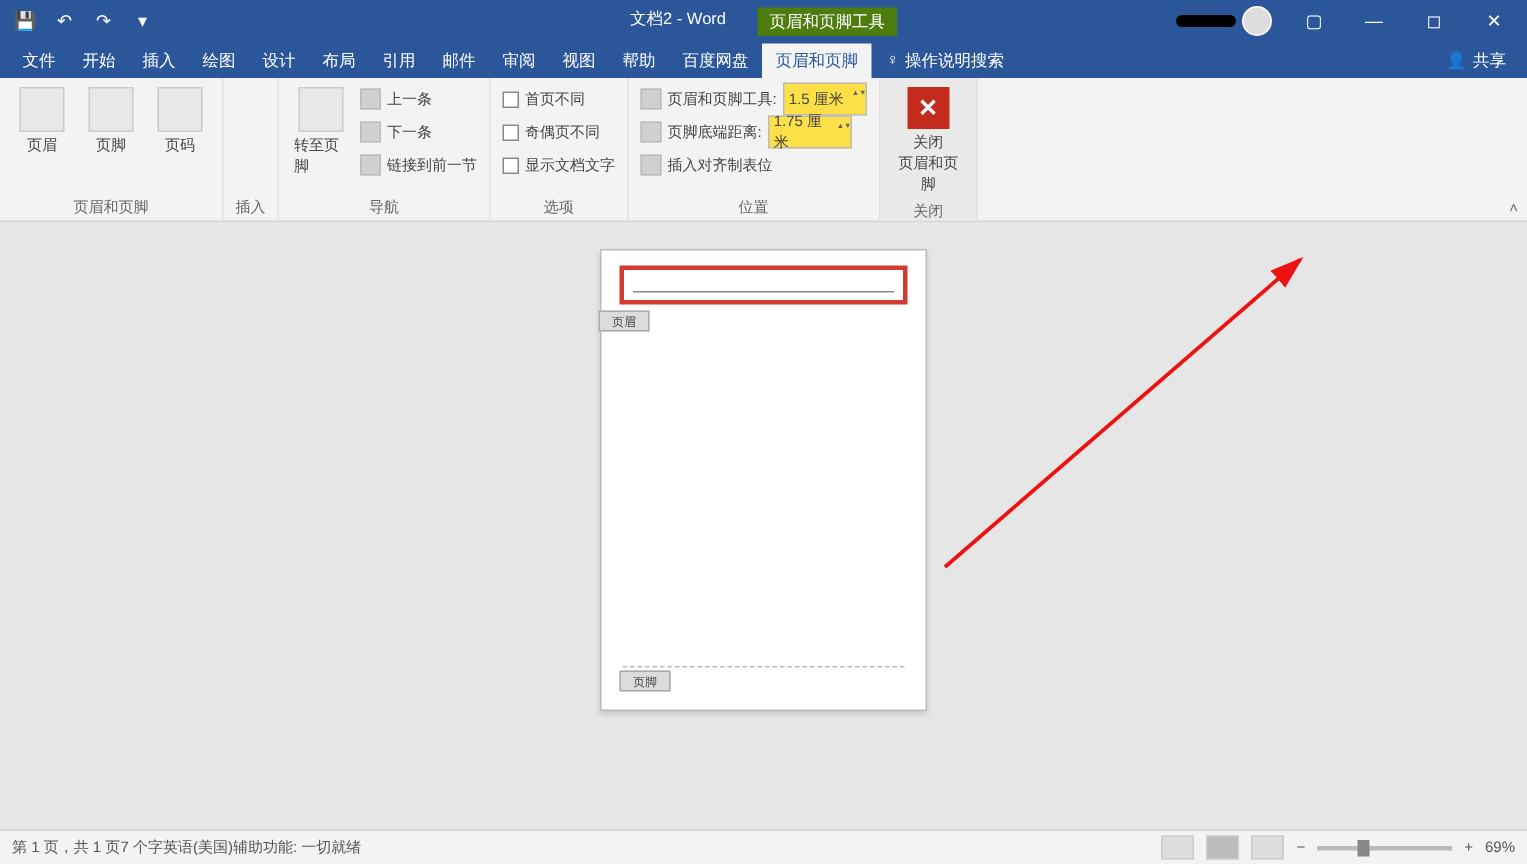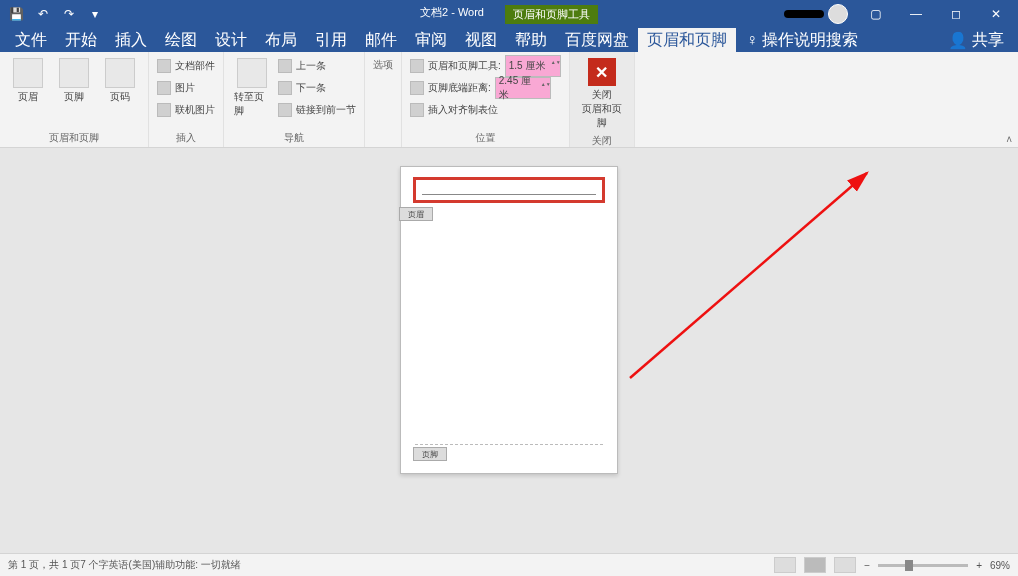--- a/index.html
+++ b/index.html
@@ -11,38 +11,38 @@
   .qat-btn { width: 18px; height: 18px; display: flex; align-items: center; justify-content: center; color: #fff; font-size: 12px; }
   .title-center { position: absolute; left: 50%; transform: translateX(-50%); display: flex; gap: 21px; }
   .title-center span:nth-child(2){ background:#4d7c0f; padding:2px 8px;}
   .title-right { margin-left: auto; display: flex; align-items: center; gap: 4px; padding-right: 4px; }
   .avatar-area{display:flex;align-items:center;gap:4px;margin-right:6px;}
   .avatar { width: 20px; height: 20px; border-radius: 50%; background: #ddd; border:1px solid #fff;}
   .avatar-bar{width:40px;height:8px;background:#000;border-radius:4px;}
   .win-btn { width: 36px; height: 26px; display: flex; align-items: center; justify-content: center; font-size: 12px; }
 
   
-  .menubar { height: 24px; background: #2b579a; display: flex; align-items: center; font-size: 16px; color: #fff; padding-left: 6px; }
+  .menubar { height: 24px; background: #2b579a; display: flex; align-items: center; font-size: 11px; color: #fff; padding-left: 6px; }
   .menu-tab { padding: 4px 9px; white-space: nowrap; }
   .menu-tab.active { background: #f3f3f3; color: #2b579a; }
   .tell-me { margin-left: 10px; display:flex; align-items:center; gap:4px;}
   .share { margin-left: auto; padding-right: 14px; display:flex;align-items:center;gap:4px;}
 
   
   .ribbon { height: 96px; background: #f3f3f3; border-bottom: 1px solid #d4d4d4; display: flex; font-size: 10px; color: #444; position: relative; }
   .group { border-right: 1px solid #e1e1e1; padding: 4px 8px 2px 8px; display: flex; flex-direction: column; justify-content: space-between; }
   .group-body { display: flex; gap: 6px; align-items: flex-start; }
   .group-label { text-align: center; font-size: 10px; color: #666; padding-top: 2px; }
   .big-btn { display: flex; flex-direction: column; align-items: center; gap: 2px; padding: 2px; width: 40px; }
   .big-icon { width: 30px; height: 30px; background: #e8e8e8; border: 1px solid #ccc; }
   .small-row { display: flex; align-items: center; gap: 4px; padding: 1px 0; height: 20px; }
   .small-icon { width: 14px; height: 14px; background: #d0d0d0; border:1px solid #bbb;}
   .stack { display: flex; flex-direction: column; gap: 2px; }
   .check { width:11px; height:11px; border:1px solid #888; background:#fff; display:inline-block;}
-  .pos-input { width: 56px; height: 22px; border: 1px solid #bbb; background: #f9a8d4; font-size: 10px; padding: 0 3px; display:flex;align-items:center;justify-content:space-between;}
+  .pos-input { width: 56px; height: 22px; border: 1px solid #bbb; background: #fde047; font-size: 10px; padding: 0 3px; display:flex;align-items:center;justify-content:space-between;}
   .spin{width:6px;height:14px;display:flex;flex-direction:column;font-size:5px;color:#666;line-height:6px;}
   .close-big { width: 48px; }
   .close-icon-x { width: 28px; height: 28px; background: #c42b1c; display:flex;align-items:center;justify-content:center;color:#fff;font-weight:bold;font-size:16px;}
   .ribbon-collapse { position: absolute; right: 6px; bottom: 2px; font-size: 10px; color: #666; }
 
   
   .doc-area { height: 405px; background: #e6e6e6; display: flex; justify-content: center; padding-top: 18px; position: relative; }
   .page { width: 218px; height: 308px; background: #fff; border: 1px solid #bbb; box-shadow: 0 2px 4px rgba(0,0,0,0.15); position: relative; }
   .header-zone { position: absolute; top: 10px; left: 12px; right: 12px; height: 26px; border: 3px solid #d43a2f; }
   .header-line { position:absolute; top:14px; left:6px; right:6px; height:1px; background:#888;}
@@ -126,82 +126,84 @@
       <div class="big-btn">
           <div class="big-icon"></div>
           <span>页码</span>
         </div>
     </div>
     <div class="group-label">页眉和页脚</div>
   </div>
 
   <div class="group">
     <div class="group-body">
+    </div>
+    <div class="group-label">插入</div>
+  </div>
+
+  <div class="group">
+    <div class="group-body">
+      <div class="big-btn">
+          <div class="big-icon"></div>
+          <span>转至页脚</span>
+        </div>
       <div class="stack">
         <div class="small-row">
             <span class="small-icon"></span>
-            <span>文档部件</span>
-          </div>
-        <div class="small-row">
-            <span class="small-icon"></span>
-            <span>图片</span>
-          </div>
-        <div class="small-row">
-            <span class="small-icon"></span>
-            <span>联机图片</span>
-          </div>
-      </div>
-    </div>
-    <div class="group-label">插入</div>
-  </div>
-
-  <div class="group">
-    <div class="group-body">
-      <div class="big-btn">
-          <div class="big-icon"></div>
-          <span>转至页脚</span>
-        </div>
+            <span>上一条</span>
+          </div>
+        <div class="small-row">
+            <span class="small-icon"></span>
+            <span>下一条</span>
+          </div>
+        <div class="small-row">
+            <span class="small-icon"></span>
+            <span>链接到前一节</span>
+          </div>
+      </div>
+    </div>
+    <div class="group-label">导航</div>
+  </div>
+
+  <div class="group">
+    <div class="group-body">
       <div class="stack">
         <div class="small-row">
-            <span class="small-icon"></span>
-            <span>上一条</span>
-          </div>
-        <div class="small-row">
-            <span class="small-icon"></span>
-            <span>下一条</span>
-          </div>
-        <div class="small-row">
-            <span class="small-icon"></span>
-            <span>链接到前一节</span>
-          </div>
-      </div>
-    </div>
-    <div class="group-label">导航</div>
-  </div>
-
-  <div class="group">
+            <span class="check"></span>
+            <span>首页不同</span>
+          </div>
+        <div class="small-row">
+            <span class="check"></span>
+            <span>奇偶页不同</span>
+          </div>
+        <div class="small-row">
+            <span class="check"></span>
+            <span>显示文档文字</span>
+          </div>
+      </div>
+    </div>
     <div class="group-label">选项</div>
   </div>
 
   <div class="group">
     <div class="group-body">
       <div class="stack">
         <div class="small-row">
             <span class="small-icon"></span>
             <span>页眉和页脚工具:</span>
             <div class="pos-input">
               <span>1.5 厘米</span>
               <span class="spin">▲▼</span>
             </div>
           </div>
         <div class="small-row">
             <span class="small-icon"></span>
             <span>页脚底端距离:</span>
             <div class="pos-input">
-              <span>2.45 厘米</span>
+              <span>1.75 厘米</span>
               <span class="spin">▲▼</span>
             </div>
           </div>
         <div class="small-row">
             <span class="small-icon"></span>
             <span>插入对齐制表位</span>
           </div>
       </div>
     </div>
     <div class="group-label">位置</div>

